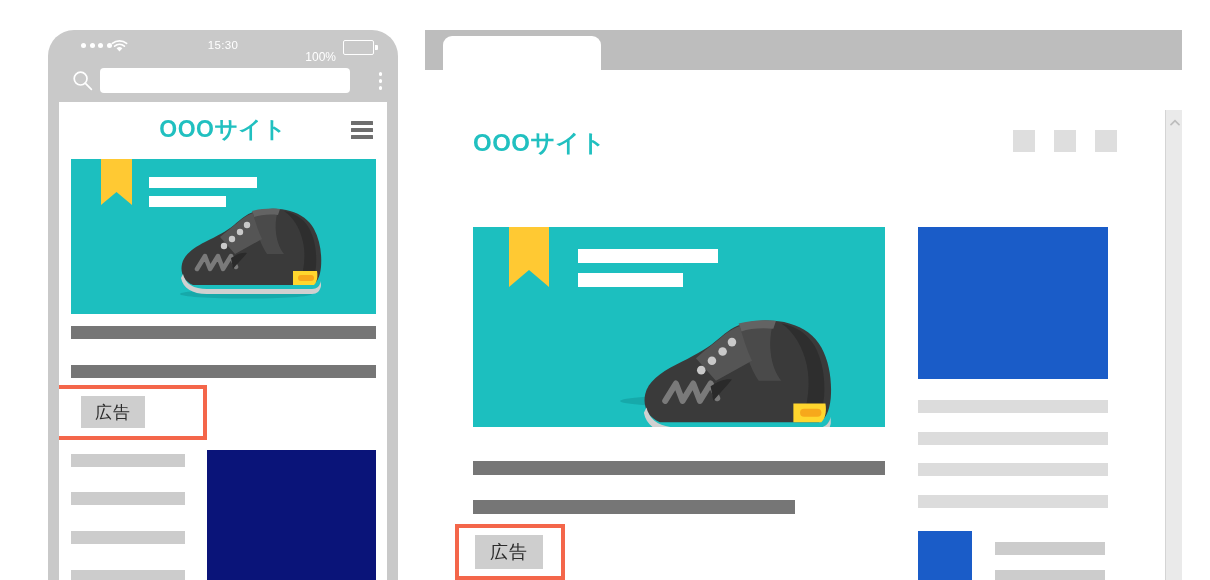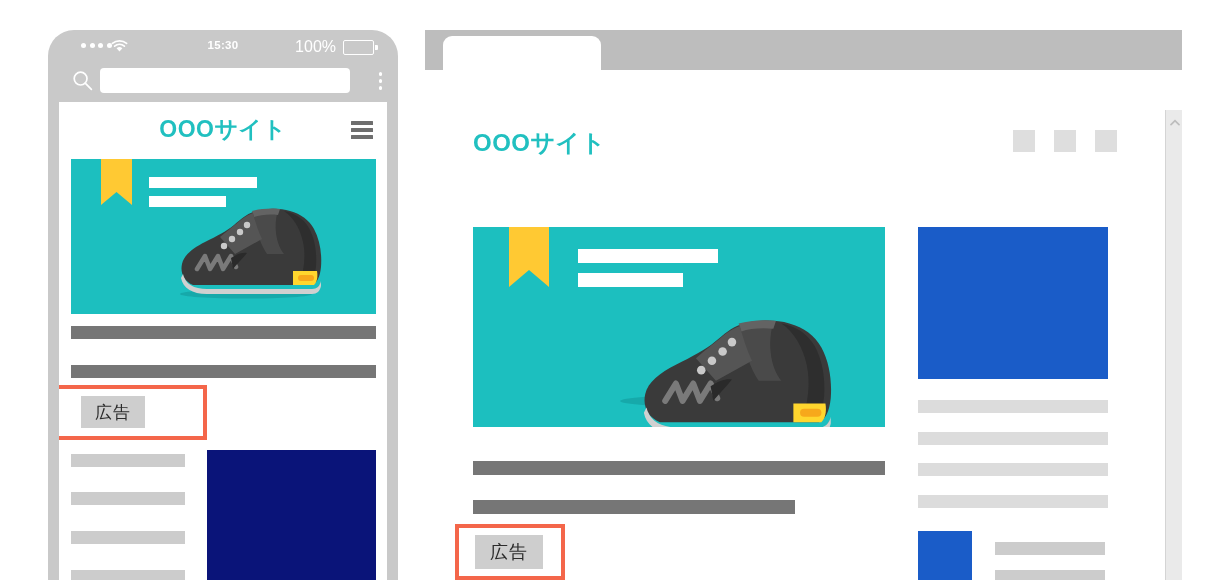--- a/index.html
+++ b/index.html
@@ -20,22 +20,22 @@
   }
   .phone-statusbar{
     position:absolute;left:0;top:0;width:350px;height:30px;
     display:flex;align-items:center;
   }
   .sb-dots{position:absolute;left:33px;top:13px;display:flex;gap:3.5px;}
   .sb-dots i{display:block;width:5px;height:5px;border-radius:50%;background:#ffffff;}
   .sb-wifi{position:absolute;left:63px;top:9px;width:17px;height:13px;}
   .sb-time{position:absolute;left:0;top:0;width:350px;height:30px;
     display:flex;align-items:center;justify-content:center;
-    color:#ffffff;font-size:11.5px;letter-spacing:.3px;font-weight:bold;}
-  .sb-batt-pct{position:absolute;right:62px;top:8px;color:#fff;font-size:16px;}
+    color:#ffffff;font-size:11.5px;letter-spacing:.3px;}
+  .sb-batt-pct{position:absolute;right:62px;top:20px;color:#fff;font-size:12px;}
   .sb-batt{position:absolute;right:24px;top:10px;width:29px;height:13px;
     border:1.6px solid #fff;border-radius:2px;}
   .sb-batt:after{content:"";position:absolute;right:-4.5px;top:3.5px;width:3px;height:5px;
     background:#fff;border-radius:0 1px 1px 0;}
 
   .phone-browserbar{
     position:absolute;left:0;top:30px;width:350px;height:42px;
   }
   .pb-search-icon{position:absolute;left:24px;top:10px;width:21px;height:21px;}
   .pb-urlbar{position:absolute;left:52px;top:8px;width:250px;height:25px;

